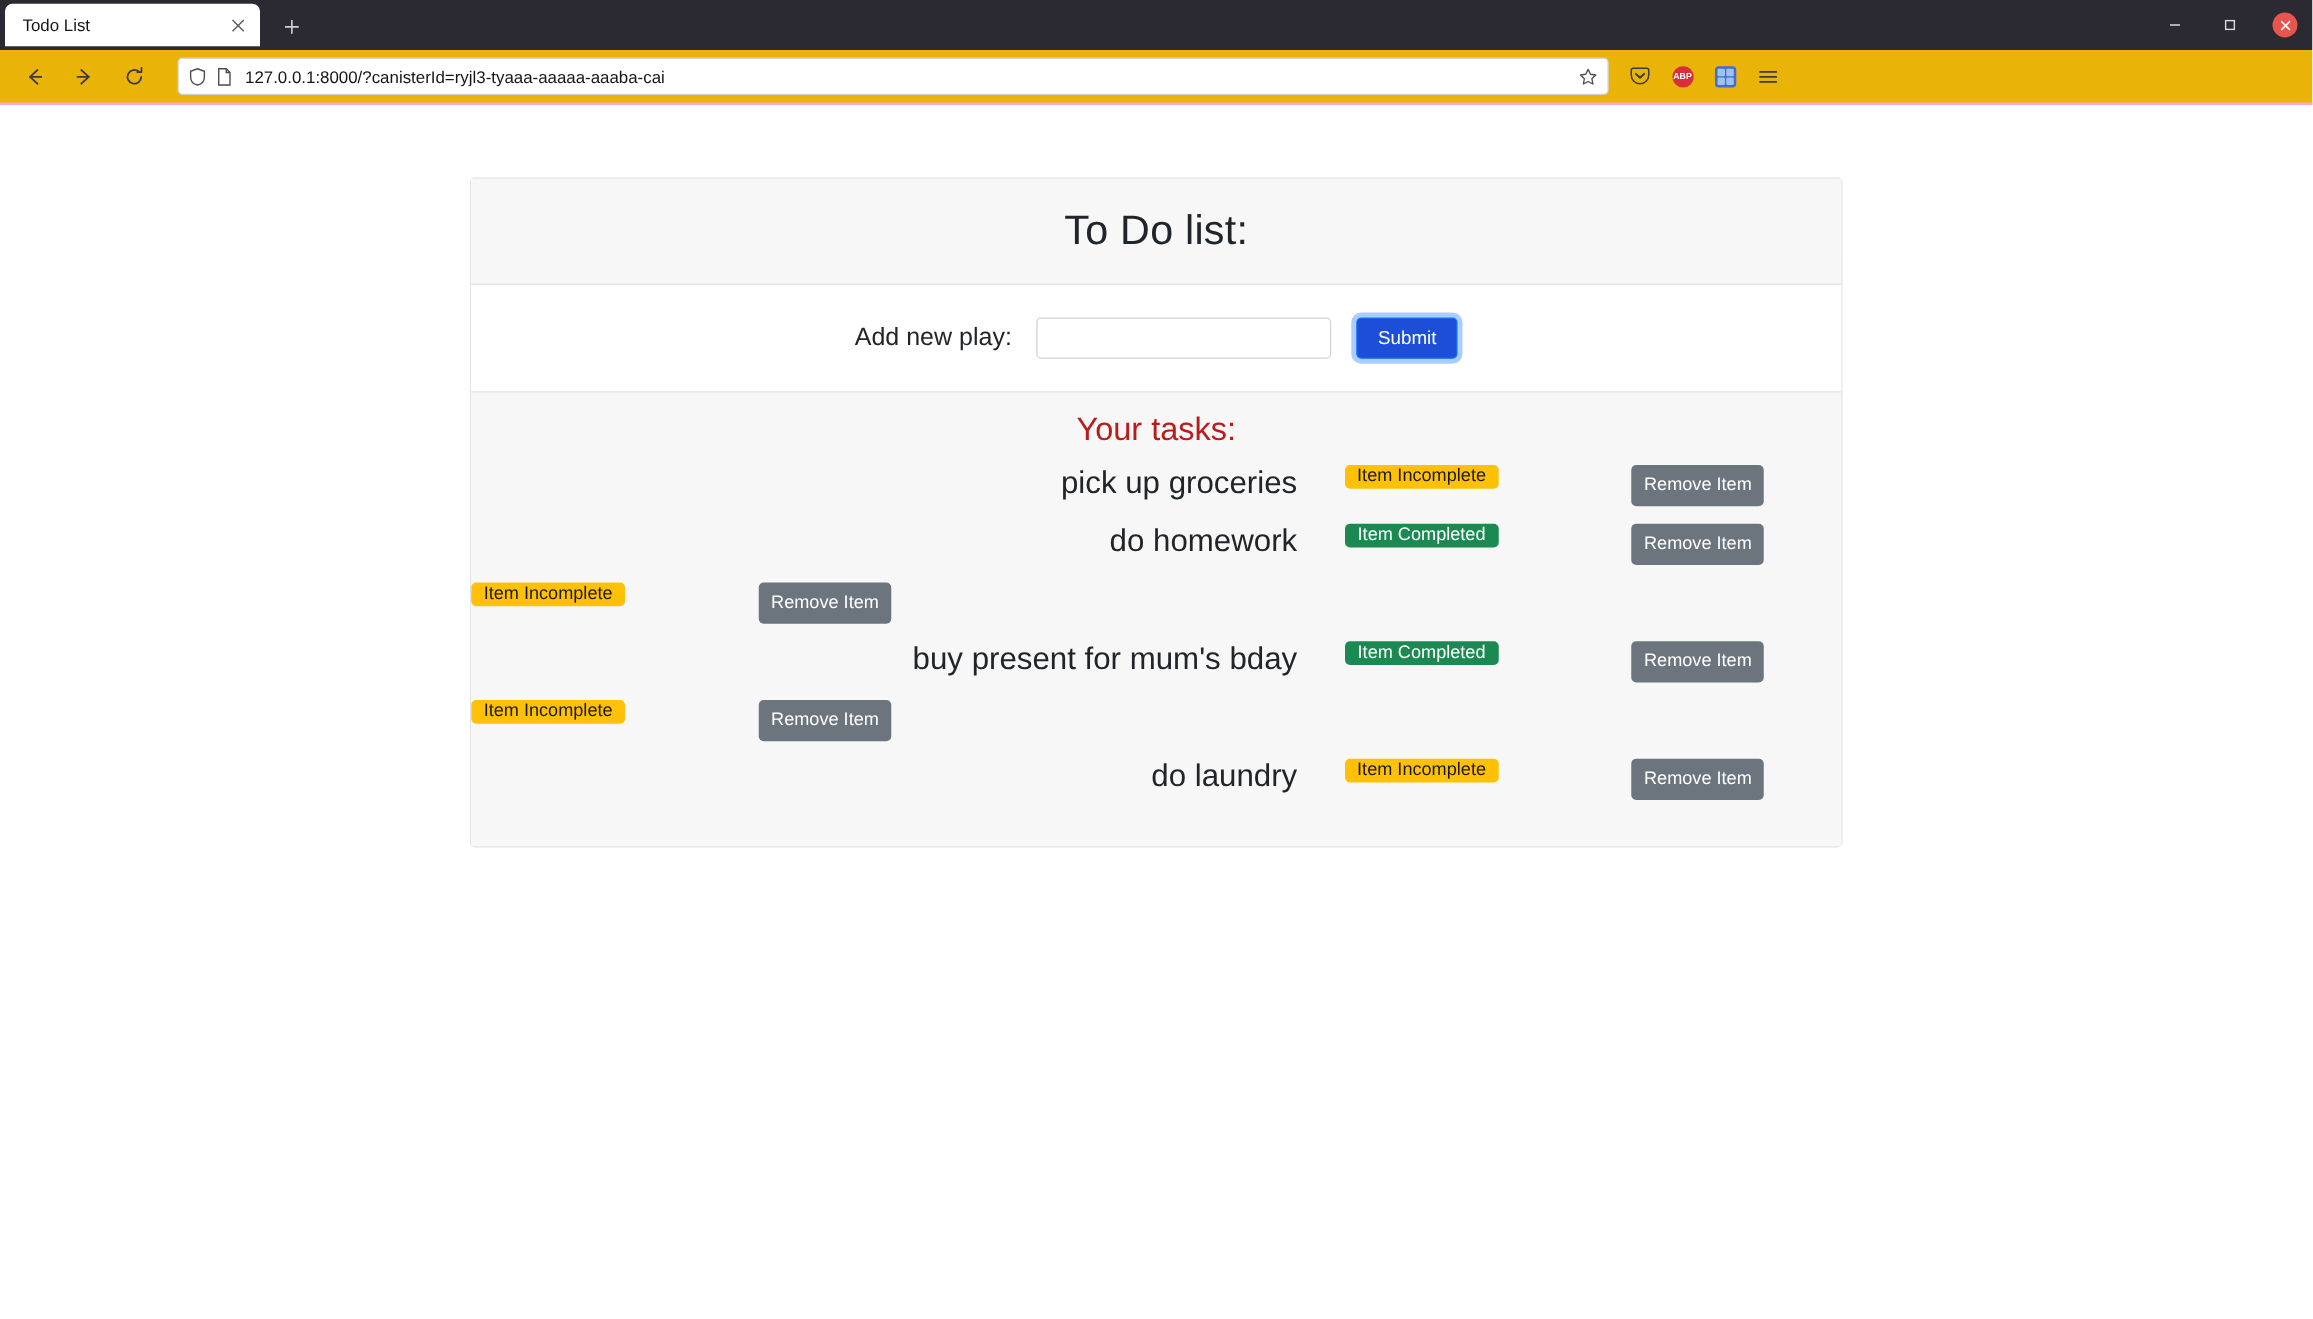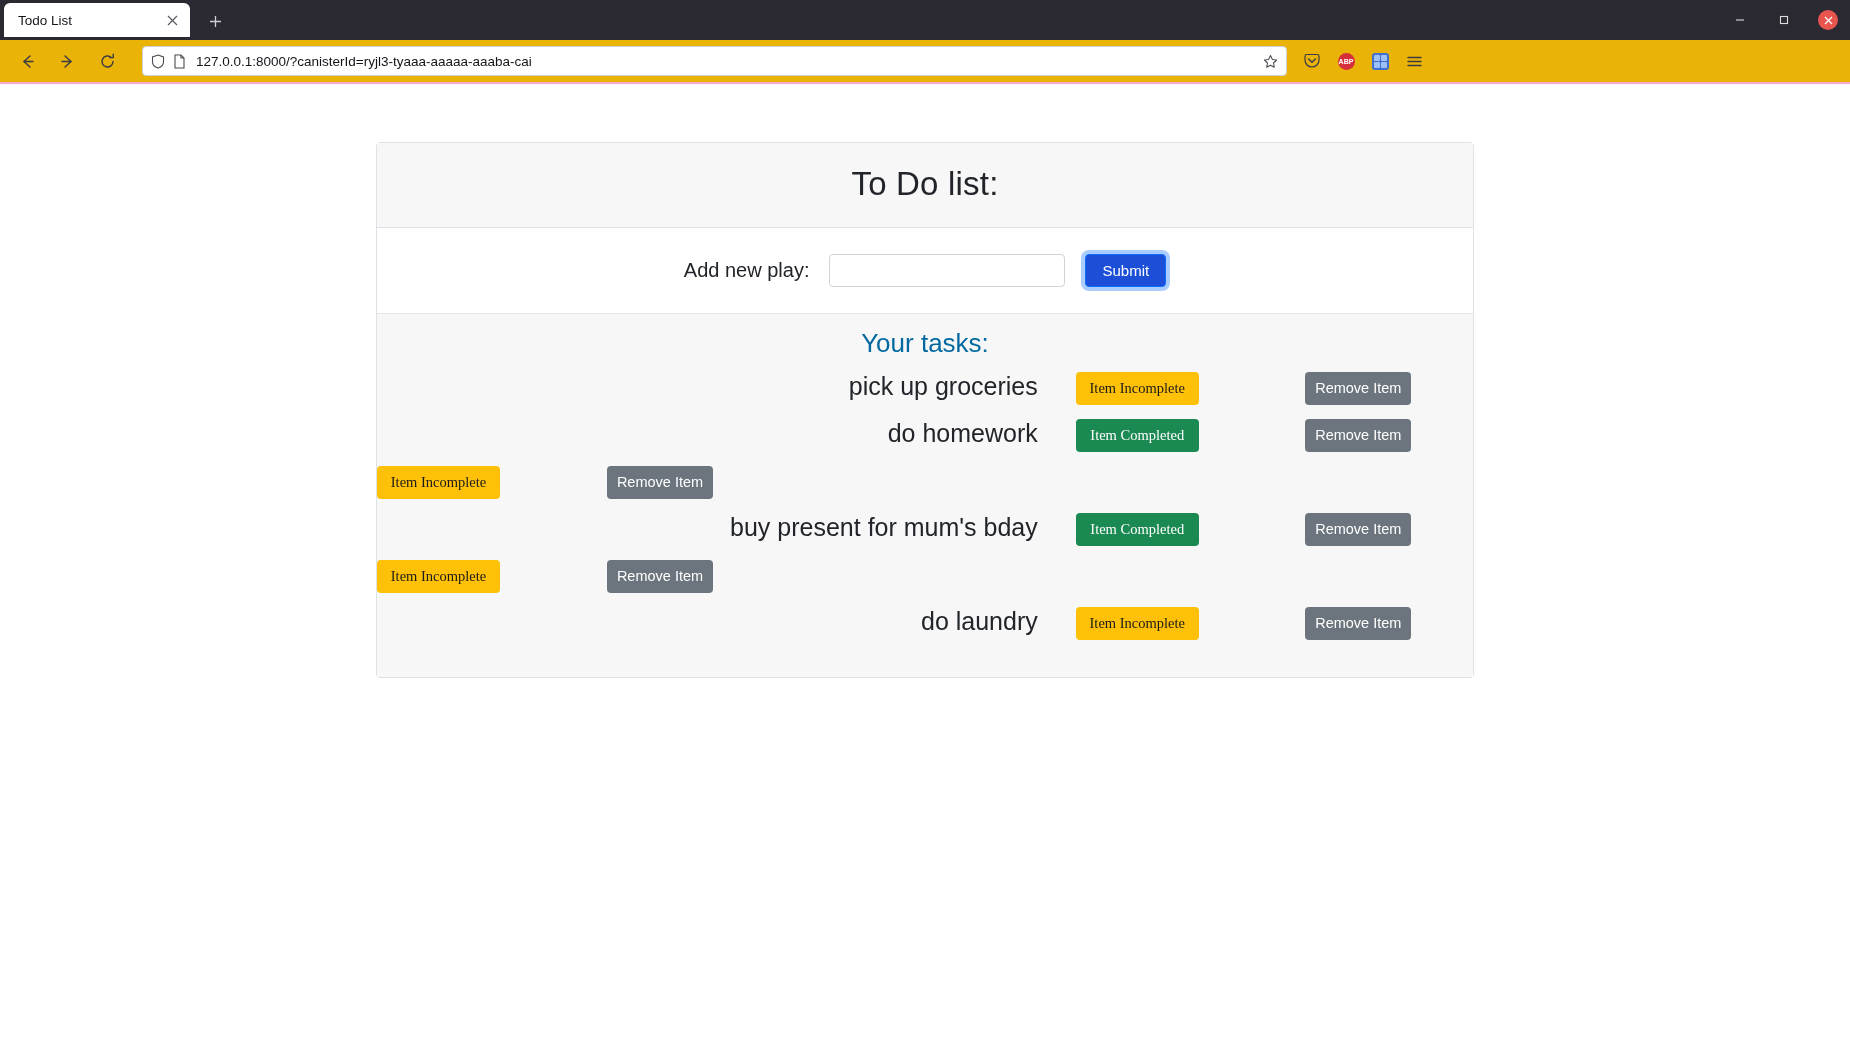--- a/index.html
+++ b/index.html
@@ -13,21 +13,21 @@
 
   
   .browser { width: 1850px; height: 1055px; display: flex; flex-direction: column; background:#ffffff; }
 
   .tabstrip {
     height: 40px; background: #2b2a33; display: flex; align-items: flex-end;
     position: relative; flex: 0 0 40px;
   }
   .tab {
     margin-left: 4px; margin-bottom: 3px;
-    width: 186px; height: 34px;
+    width: 204px; height: 34px;
     background: #ffffff; border-radius: 6px 6px 0 0;
     display: flex; align-items: center; padding: 0 8px 0 14px;
     position: relative;
   }
   .tab-title {
     font-size: 13.5px; color: #15141a; flex: 1;
     white-space: nowrap; overflow: hidden; text-overflow: ellipsis;
   }
   .tab-close {
     width: 20px; height: 20px; display: flex; align-items: center; justify-content: center;
@@ -122,37 +122,37 @@
     padding: 7px 16px; cursor: pointer;
     box-shadow: 0 0 0 4px rgba(13,110,253,0.35);
   }
 
   .tasks-section {
     background: #f7f7f7; border-top: 1px solid #e4e4e4;
     padding: 14px 0 30px;
   }
   .tasks-title {
     margin: 0 0 6px; text-align: center;
-    font-size: 26px; font-weight: 500; color: #0369a1;
+    font-size: 26px; font-weight: 500; color: #b91c1c;
   }
   .task-row {
     display: flex; align-items: flex-start;
     padding: 7px 0;
   }
   .task-name {
     width: 700px; text-align: right; padding-right: 38px;
     font-size: 25px; color: #212529; white-space: nowrap;
   }
   .status-cell { width: 230px; display: flex; justify-content: flex-start; }
   .remove-cell { width: 168px; display: flex; justify-content: flex-start; }
 
   .status-btn {
     border: none; border-radius: 4px; cursor: pointer;
-    font-size: 14.5px; font-family: Liberation Serif, serif;
-    width: 123px; height: 33px; line-height: 1;
+    font-size: 14.5px; font-family: Liberation Sans, sans-serif;
+    width: 123px; height: 19px; line-height: 1;
     display: inline-flex; align-items: center; justify-content: center;
   }
   .status-btn.incomplete { background: #ffc107; color: #1b1b1b; }
   .status-btn.completed  { background: #1b8a52; color: #ffffff; }
 
   .remove-btn {
     background: #6c757d; color: #ffffff;
     border: none; border-radius: 4px; cursor: pointer;
     font-size: 14.5px; font-family: "Liberation Sans", sans-serif;
     width: 106px; height: 33px; line-height: 1;

